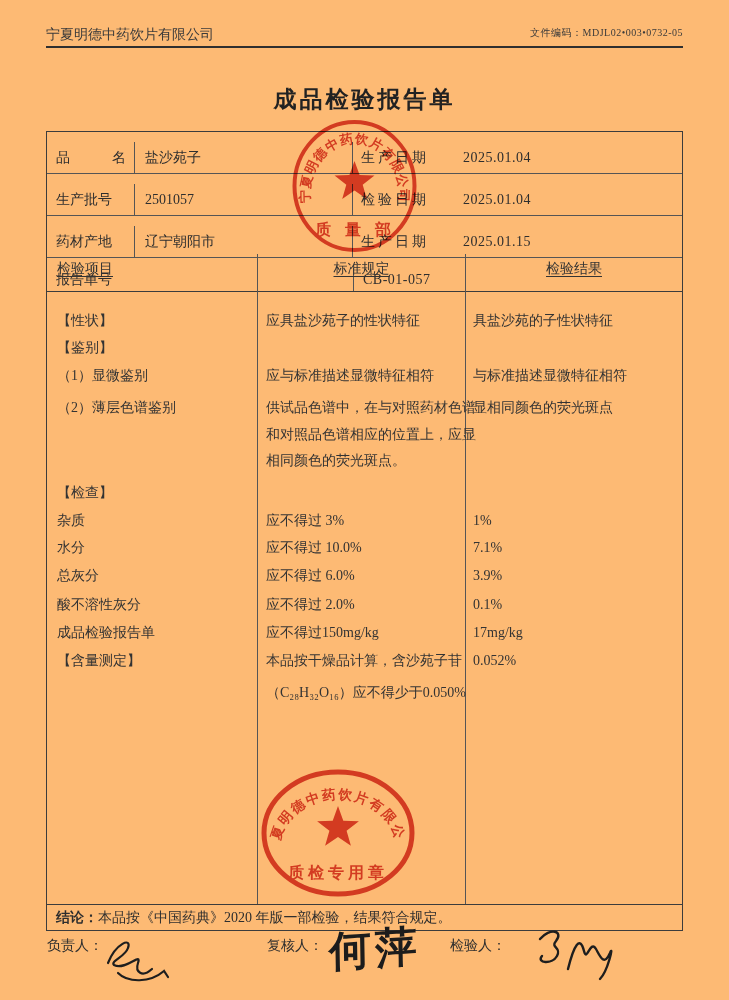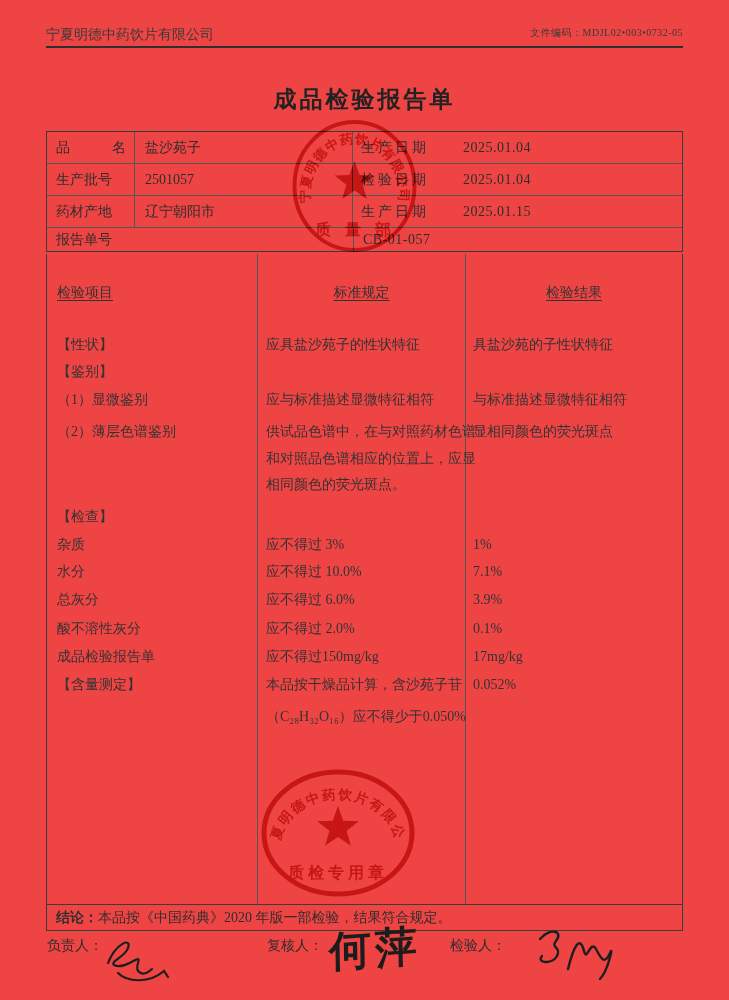--- a/index.html
+++ b/index.html
@@ -1,42 +1,42 @@
 <!DOCTYPE html>
 <html><head>
 <meta charset="utf-8">
 <style>
   * { margin:0; padding:0; box-sizing:border-box; }
   html,body { background:#ffffff; }
   .page {
-    position:relative; width:729px; height:1000px; background:#ef4444;
+    position:relative; width:729px; height:1000px; background:#fdba74;
     font-family:"Liberation Serif","DejaVu Serif",serif; color:#2e2e2e; overflow:hidden;
   }
   
   .doc-header { position:absolute; left:46px; top:26px; width:637px; display:flex; justify-content:space-between; font-size:14px; color:#3a3a3a; }
   .doc-code { font-size:10px; letter-spacing:0.5px; }
   .header-rule { position:absolute; left:46px; top:46px; width:637px; height:2px; background:#2f2f2f; }
   
   .title { position:absolute; left:0; top:84px; width:729px; text-align:center; font-size:23px; font-weight:bold; letter-spacing:3px; color:#222; }
   
   .info-table { position:absolute; left:46px; top:131px; width:637px; border:1.5px solid #3c3c3c; background:transparent; }
-  .ir { display:flex; align-items:center; height:32px; border-bottom:1px solid #555; font-size:14px; }
+  .ir { display:flex; align-items:center; height:32px; border-bottom:1px solid #555; font-size:14px;margin-top:10px; }
   .ir:last-child { border-bottom:none; height:23px; }
   .c-label { width:88px; padding-left:9px; border-right:1px solid #555; align-self:stretch; display:flex; align-items:center; }
   .c-value { width:218px; padding-left:10px; border-right:1px solid #555; align-self:stretch; display:flex; align-items:center; }
   .c-right { flex:1; display:flex; align-items:center; padding-left:8px; }
   .c-right .lbl { width:96px; letter-spacing:3px; }
   .c-right .val { margin-left:6px; letter-spacing:0.5px; }
   .c-wide { width:307px; padding-left:9px; border-right:1px solid #555; align-self:stretch; display:flex; align-items:center; }
   .c-val2 { flex:1; padding-left:9px; letter-spacing:0.5px; }
   
   .results { position:absolute; left:46px; top:254px; width:637px; height:651px; border:1.5px solid #3c3c3c; border-top:none; }
   .vline { position:absolute; top:0; bottom:0; width:1px; background:#555; }
   .vline.v1 { left:210px; } .vline.v2 { left:418px; }
-  .line { position:absolute; font-size:14px; line-height:18px; white-space:nowrap; color:#333;margin-top:24px; }
+  .line { position:absolute; font-size:14px; line-height:18px; white-space:nowrap; color:#333; }
   .col-head { text-decoration:underline; text-underline-offset:3px; }
   .hc1 { left:10px; top:6px; }
   .hc2 { left:211px; width:207px; top:6px; text-align:center; }
   .hc3 { left:419px; width:216px; top:6px; text-align:center; }
   .c1 { left:10px; } .c2 { left:219px; } .c3 { left:426px; }
   
   .conclusion { position:absolute; left:46px; top:905px; width:637px; height:26px; border:1.5px solid #3c3c3c; border-top:none; display:flex; align-items:center; padding-left:9px; font-size:14px; }
   .conclusion .c-lbl { font-weight:bold; }
   
   .signatures { position:absolute; left:46px; top:937px; width:637px; font-size:14px; }

